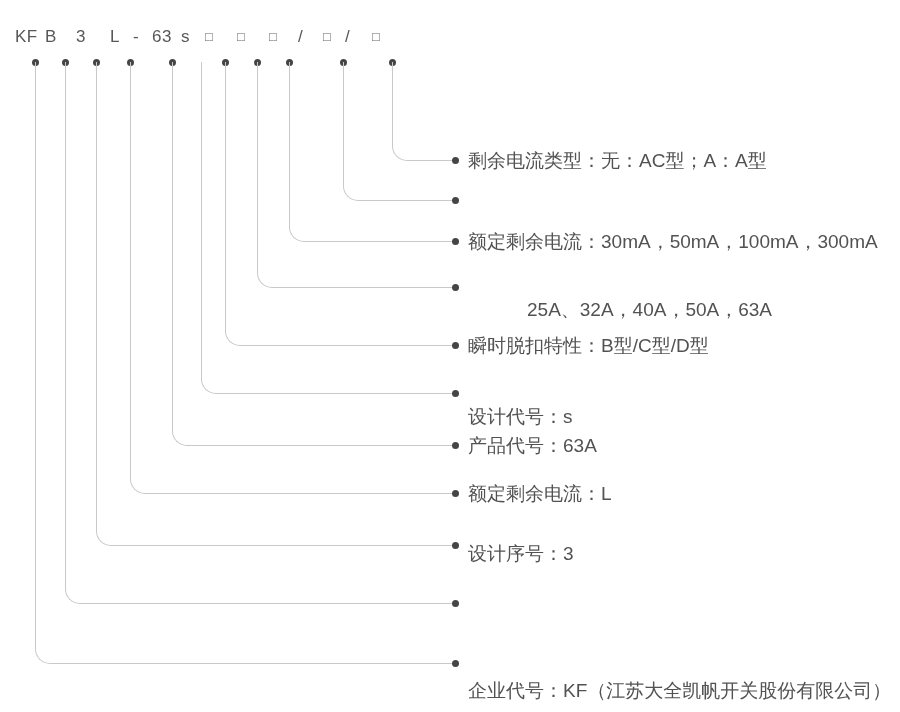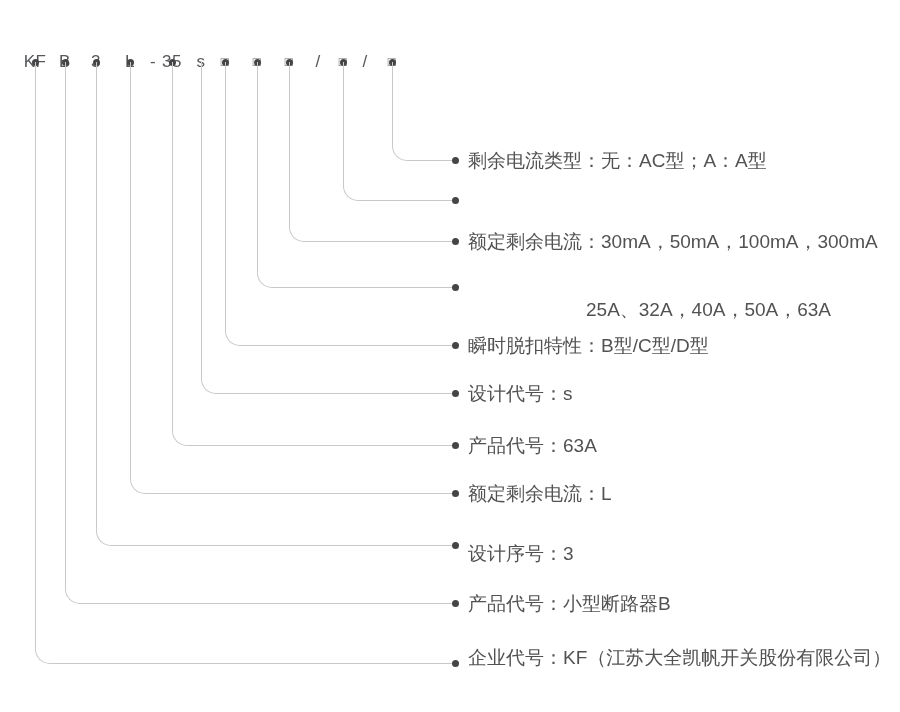--- a/index.html
+++ b/index.html
@@ -5,22 +5,22 @@
   html,body { margin:0; padding:0; background:#ffffff; }
   .diagram {
     position:relative;
     width:900px; height:712px;
     background:#ffffff;
     font-family:"Liberation Sans","DejaVu Sans",sans-serif;
     overflow:hidden;
   }
   
   .sym {
-    position:absolute; top:52px;
-    width:40px; text-align:center;
+    position:absolute; top:27px;
+    width:40px; text-align:left;
     font-size:17px; line-height:20px;
     color:#57585a; letter-spacing:0.5px;
     white-space:nowrap;
   }
   .sym.box { font-size:13px; color:#69696b; }
   .sym.box span { vertical-align:2px; }
   
   .topdot {
     position:absolute; top:59px;
     width:7px; height:7px; border-radius:50%;
@@ -39,33 +39,33 @@
     position:absolute; left:452px;
     width:7px; height:7px; border-radius:50%;
     background:#454547;
   }
   
   .lbl {
     position:absolute; left:468px;
     font-size:19px; line-height:22px;
     color:#525254; white-space:nowrap;
   }
-  .lbl .ind { margin-left:118px; }
+  .lbl .ind { margin-left:59px; }
 </style>
 </head>
 <body>
 
 <div class="diagram">
 
   <span class="sym" style="left:15px">KF</span>
   <span class="sym" style="left:45px">B</span>
   <span class="sym" style="left:76px">3</span>
   <span class="sym" style="left:110px">L</span>
   <span class="sym" style="left:133px">-</span>
-  <span class="sym" style="left:152px">35</span>
+  <span class="sym" style="left:152px">63</span>
   <span class="sym" style="left:181px">s</span>
   <span class="sym box" style="left:205px"><span>□</span></span>
   <span class="sym box" style="left:237px"><span>□</span></span>
   <span class="sym box" style="left:269px"><span>□</span></span>
   <span class="sym" style="left:298px">/</span>
   <span class="sym box" style="left:323px"><span>□</span></span>
   <span class="sym" style="left:345px">/</span>
   <span class="sym box" style="left:372px"><span>□</span></span>
 
   <span class="topdot" style="left:32px"></span>
@@ -100,20 +100,19 @@
   <span class="bullet" style="top:442px"></span>
   <span class="bullet" style="top:490px"></span>
   <span class="bullet" style="top:542px"></span>
   <span class="bullet" style="top:600px"></span>
   <span class="bullet" style="top:660px"></span>
 
   <div class="lbl" style="top:150px">剩余电流类型：无：AC型；A：A型</div>
   <div class="lbl" style="top:231px">额定剩余电流：30mA，50mA，100mA，300mA</div>
   <div class="lbl" style="top:277px"><br><span class="ind">25A、32A，40A，50A，63A</span></div>
   <div class="lbl" style="top:335px">瞬时脱扣特性：B型/C型/D型</div>
-  <div class="lbl" style="top:383px">设计代号：s</div>
+  <div class="lbl" style="top:406px">设计代号：s</div>
   <div class="lbl" style="top:435px">产品代号：63A</div>
   <div class="lbl" style="top:483px">额定剩余电流：L</div>
   <div class="lbl" style="top:543px">设计序号：3</div>
-  <div class="lbl" style="top:593px">产品代号：小型断路器B</div>
-  <div class="lbl" style="top:647px">企业代号：KF（江苏大全凯帆开关股份有限公司）</div>
+  <div class="lbl" style="top:680px">企业代号：KF（江苏大全凯帆开关股份有限公司）</div>
 
 </div>
 
 </body></html>

